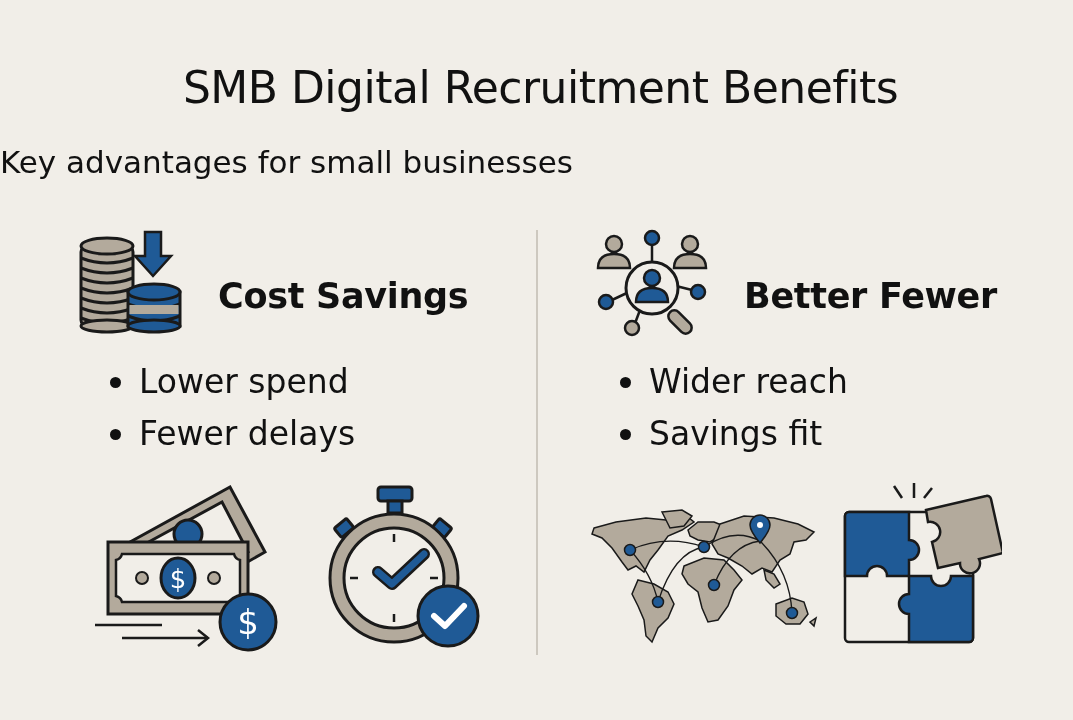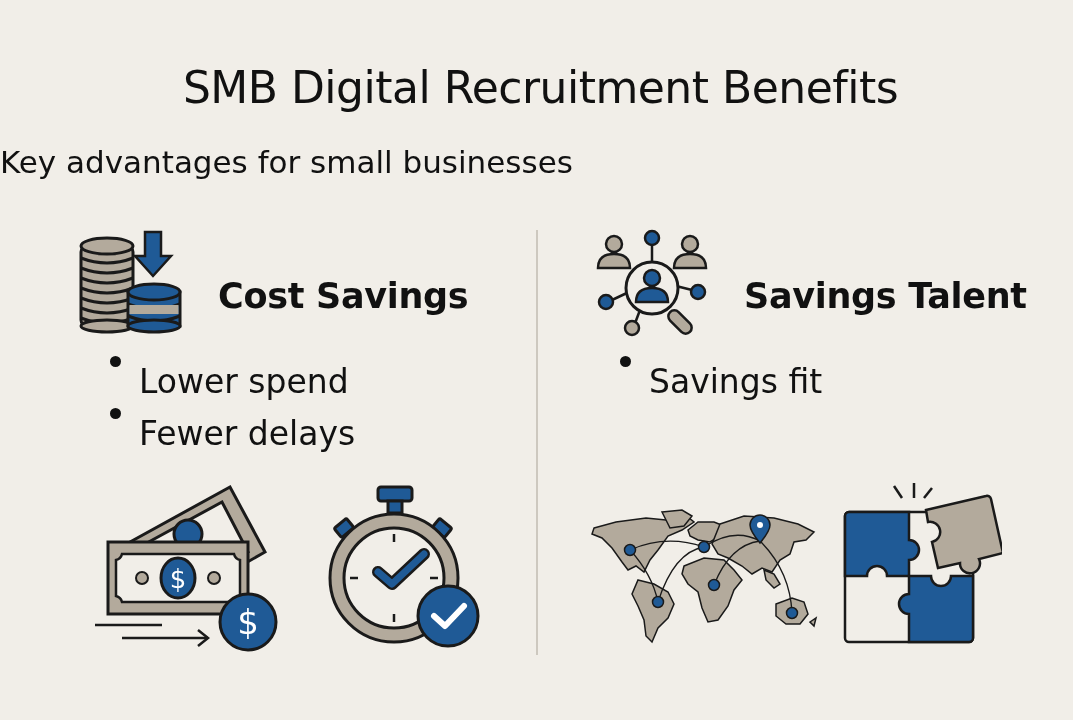--- a/index.html
+++ b/index.html
@@ -28,21 +28,21 @@
       position: absolute; display: flex; align-items: center;
     }
     .col-head h2 {
       margin: 12px; font-size: 35px; font-weight: 700; letter-spacing: -0.3px;
       line-height: 44px;
     }
     .bullets {
       position: absolute; margin: 0; padding: 0; list-style: none;
     }
     .bullets li {
-      font-size: 33px; line-height: 52px; display: flex; 
+      font-size: 33px; line-height: 52px; display: flex; align-items: center;
     }
     .bullets li .dot {
       width: 11px; height: 11px; border-radius: 50%; background: #111; margin-right: 18px; flex: none;
     }
     .icon { position: absolute; }
     svg { display: block; }
   </style>
 </head>
 <body>
 
@@ -144,23 +144,27 @@
       <circle cx="104" cy="64" r="7" fill="#1f5a96"></circle>
       <circle cx="38" cy="100" r="7" fill="#b3aa9c"></circle>
       <rect x="80" y="80" width="12" height="28" rx="6" transform="rotate(-45 86 94)" fill="#b3aa9c"></rect>
       <circle cx="58" cy="60" r="26" fill="#f1eee8" stroke-width="3"></circle>
       <circle cx="58" cy="50" r="8" fill="#1f5a96"></circle>
       <path d="M42 74 q0 -14 16 -14 q16 0 16 14 z" fill="#1f5a96"></path>
     </g>
   </svg>
 </div>
 <div class="col-head" style="left:732px; top:262px;">
-  <h2>Savings Talent</h2>
+  <h2>Better Fewer</h2>
 </div>
 <ul class="bullets" style="left:620px; top:356px;">
+  <li>
+      <span class="dot"></span>
+      <span>Wider reach</span>
+    </li>
   <li>
       <span class="dot"></span>
       <span>Savings fit</span>
     </li>
 </ul>
 
 <div class="icon" style="left:588px; top:508px;">
   <svg width="230" height="140" viewBox="0 0 230 140">
     <g fill="#b3aa9c" stroke="#1a1a1a" stroke-width="1.5">
 

